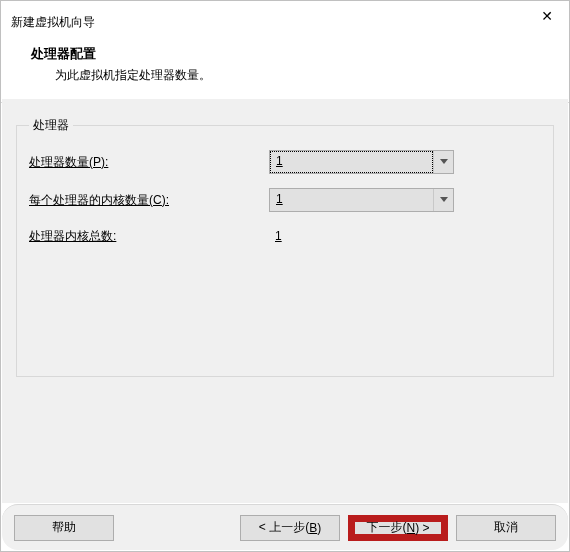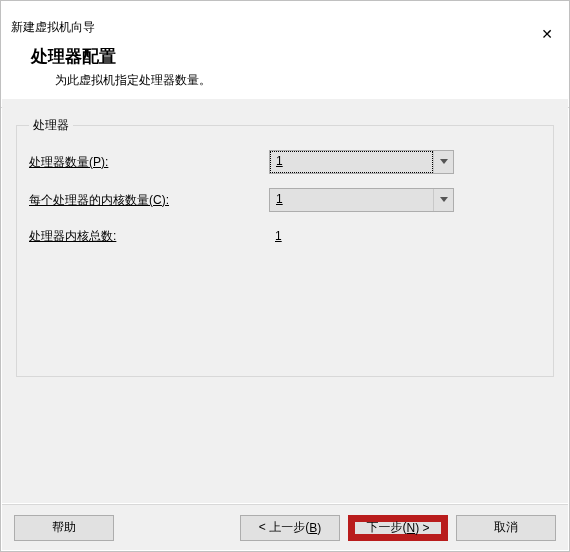--- a/index.html
+++ b/index.html
@@ -9,37 +9,37 @@
     font-family: "Microsoft YaHei", "Segoe UI", Tahoma, sans-serif;
     font-size: 12px;
     background: #ffffff;
     color: #000;
     border: 1px solid #c0c0c0;
     position: relative;
   }
   .titlebar {
     height: 30px;
     display: flex;
-    align-items: flex-start;
+    align-items: flex-end;
     padding: 18px 0 0 10px;
     background: #ffffff;
     gap: 12px;
   }
   .titlebar .title { flex: 1; font-size: 12px; }
   .close-btn {
     width: 44px; height: 30px;
     display: flex; align-items: center; justify-content: center;
     font-size: 14px; font-family: Arial, sans-serif;
     cursor: default;
   }
   .header {
     padding: 14px 10px 18px 30px;
     border-bottom: 1px solid #d8d8d8;
   }
-  .header .h-title { font-weight: bold; font-size: 17px; }
+  .header .h-title { font-weight: bold; font-size: 13px; }
   .header .h-sub { margin: 4px 0 0 24px; font-size: 12px; }
   .content {
     padding: 18px 14px 10px 14px;
     background: #f0f0f0;
     position: absolute;
     top: 98px; bottom: 48px; left: 1px; right: 1px;
   }
   fieldset.group {
     border: 1px solid #d8d8d8;
     margin: 0; padding: 16px 12px 28px 12px;
@@ -85,20 +85,21 @@
   .footer {
     position: absolute;
     left: 1px; right: 1px; bottom: 1px;
     height: 46px;
     background: #f0f0f0;
     border-top: 1px solid #d8d8d8;
     display: flex;
     align-items: center;
     padding: 0 12px;
     gap: 8px;
+    border-radius: 16px;
   }
   .footer .spacer { flex: 1; }
   .btn {
     min-width: 100px;
     height: 26px;
     border: 1px solid #adadad;
     background: #e1e1e1;
     font-size: 12px;
     font-family: inherit;
     display: inline-flex;

